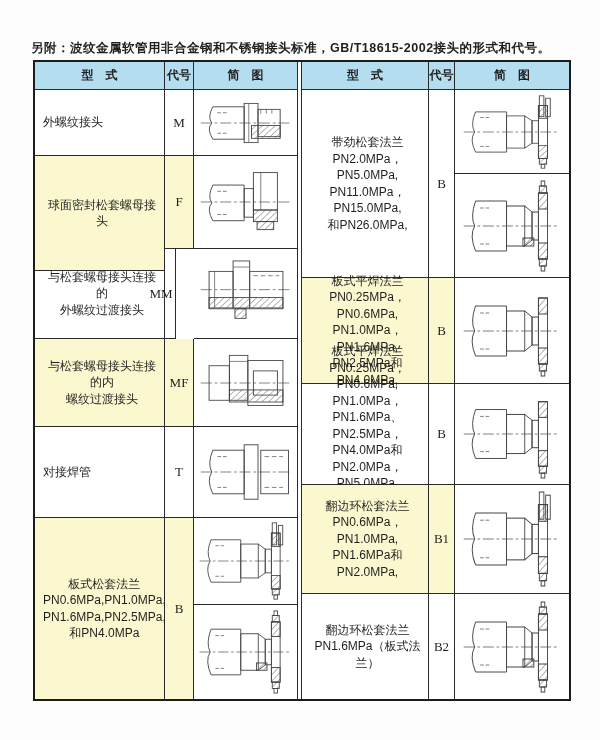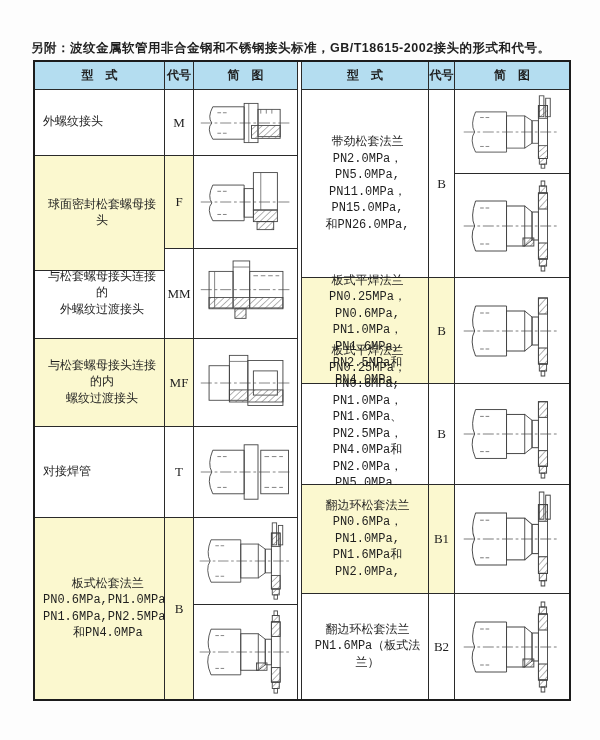--- a/index.html
+++ b/index.html
@@ -20,21 +20,21 @@
   .hdr{
     background:var(--header-bg,#b4ddf0);
     border-right-width:1px;border-bottom-width:1px;
     display:flex;align-items:center;justify-content:center;
     font-size:12px;font-weight:bold;
   }
   .type{
     border-right-width:1px;border-bottom-width:1px;
     display:flex;align-items:center;
     padding:3px 3px 3px 8px;font-size:12px;line-height:16.5px;
-    white-space:pre-line;font-family:Liberation Mono, monospace;
+    white-space:pre-line;font-family:Liberation Sans, sans-serif;
   }
   .code{
     border-right-width:1px;border-bottom-width:1px;
     display:flex;align-items:center;justify-content:center;
     font-size:13px;font-family:"Liberation Serif",serif;
   }
   .diag{
     border-bottom-width:1px;
     display:flex;align-items:center;justify-content:center;
   }
@@ -101,21 +101,21 @@
         <rect x="50" y="31" width="10" height="32" fill="none" stroke="#444" stroke-width="1"></rect>
         <rect x="60" y="13" width="26" height="42" fill="none" stroke="#444" stroke-width="1"></rect>
         <line x1="68" y1="13" x2="68" y2="55" stroke="#555" stroke-width="0.8"></line>
         <rect x="60" y="55" width="26" height="13" fill="url(#hatch)" stroke="#444" stroke-width="1"></rect>
         <rect x="64" y="68" width="18" height="9" fill="url(#hatch)" stroke="#444" stroke-width="1"></rect>
       </svg>
     </div>
 
   <div class="cell type" style="left:0;top:187px;width:130px;height:90px">与松套螺母接头连接的
 外螺纹过渡接头</div>
-  <div class="cell code" style="left:130px;top:187px;width:29px;height:90px">MM</div>
+  <div class="cell code" style="left:112px;top:187px;width:29px;height:90px">MM</div>
   <div class="cell diag nr" style="left:159px;top:187px;width:103px;height:90px">
       <svg width="96" height="80" viewBox="0 0 104 92" preserveAspectRatio="none" xmlns="http://www.w3.org/2000/svg">
         <line x1="3" y1="41" x2="100" y2="41" stroke="#555" stroke-width="0.8" stroke-dasharray="12 3 3 3"></line>
         <rect x="12" y="20" width="26" height="42" fill="none" stroke="#444" stroke-width="1"></rect>
         <line x1="18" y1="20" x2="18" y2="62" stroke="#555" stroke-width="0.8"></line>
         <rect x="38" y="8" width="18" height="54" fill="none" stroke="#444" stroke-width="1"></rect>
         <line x1="38" y1="15" x2="56" y2="15" stroke="#555" stroke-width="0.8"></line>
         <rect x="56" y="20" width="36" height="42" fill="none" stroke="#444" stroke-width="1"></rect>
         <line x1="60" y1="25" x2="88" y2="25" stroke="#555" stroke-width="0.8" stroke-dasharray="5 3"></line>
         <rect x="12" y="50" width="80" height="13" fill="url(#hatch)" stroke="#444" stroke-width="1"></rect>

